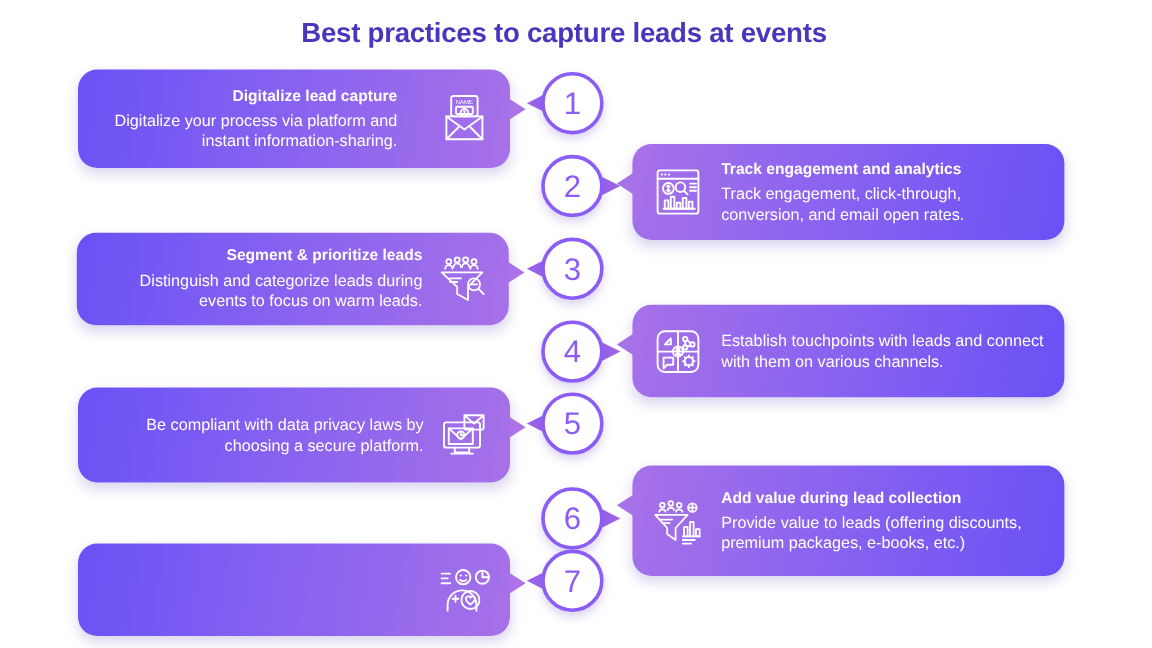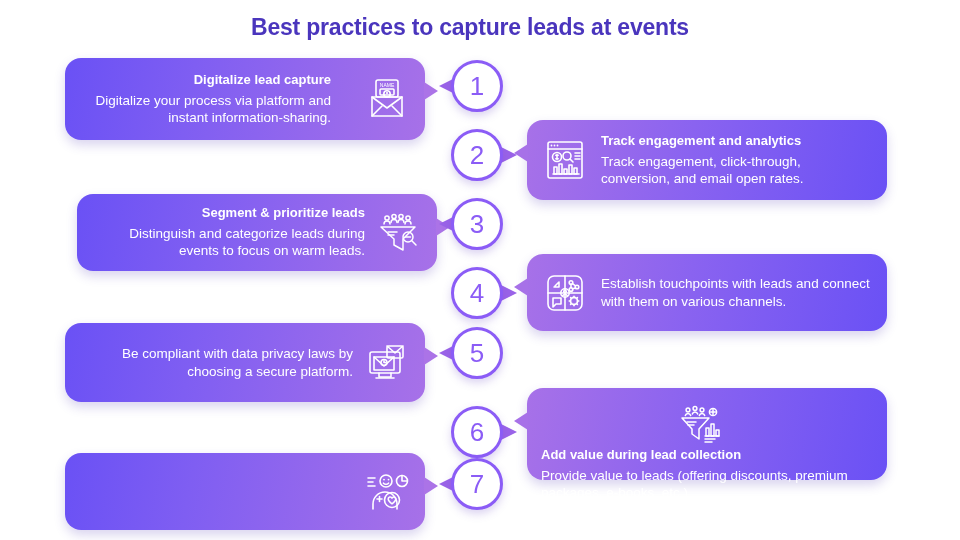--- a/index.html
+++ b/index.html
@@ -162,21 +162,21 @@
     </div>
     <div class="card-text">
       <div class="card-title">Track engagement and analytics</div>
       <div class="card-desc">Track engagement, click-through, conversion, and email open rates.</div>
     </div>
     <div class="tail to-left"></div>
   </div>
   <div class="connector point-right" style="left:501px; top:147px;"></div>
   <div class="num-circle" style="left:451px; top:129px;">2</div>
 
-  <div class="card left" style="left:77px; top:194px; height:77px;">
+  <div class="card left" style="left:64px; top:194px; height:77px;">
     <div class="card-text">
       <div class="card-title">Segment &amp; prioritize leads</div>
       <div class="card-desc">Distinguish and categorize leads during events to focus on warm leads.</div>
     </div>
     <div class="card-icon">
       <svg viewBox="0 0 48 48" fill="none" stroke="#ffffff" stroke-width="1.5" stroke-linecap="round" stroke-linejoin="round">
         <circle cx="12" cy="9" r="2.1"></circle>
           <path d="M9 15 a3 3 0 0 1 6 0"></path>
         <circle cx="19" cy="7.5" r="2.1"></circle>
           <path d="M16 13.5 a3 3 0 0 1 6 0"></path>
@@ -237,21 +237,21 @@
         <path d="M11 18 L21 27 L31 18"></path>
         <circle cx="21" cy="23.5" r="3"></circle>
         <path d="M21 21.8 v1.7 h1.4"></path>
       </svg>
     </div>
     <div class="tail to-right"></div>
   </div>
   <div class="connector point-left" style="left:439px; top:345px;"></div>
   <div class="num-circle" style="left:451px; top:327px;">5</div>
 
-  <div class="card right" style="left:527px; top:388px; height:92px;flex-direction:column;">
+  <div class="card right" style="left:527px; top:388px; height:92px;">
     <div class="card-icon">
       <svg viewBox="0 0 48 48" fill="none" stroke="#ffffff" stroke-width="1.5" stroke-linecap="round" stroke-linejoin="round">
         <circle cx="11" cy="11" r="1.9"></circle>
           <path d="M8.3 16.5 a2.8 2.8 0 0 1 5.4 0"></path>
         <circle cx="18" cy="9.5" r="1.9"></circle>
           <path d="M15.3 15 a2.8 2.8 0 0 1 5.4 0"></path>
         <circle cx="25" cy="11" r="1.9"></circle>
           <path d="M22.3 16.5 a2.8 2.8 0 0 1 5.4 0"></path>
         <path d="M5 19 H32 L22 30 V40 L15 35 V30 Z"></path>
         <path d="M10 23 h9 M11 26 h6"></path>

